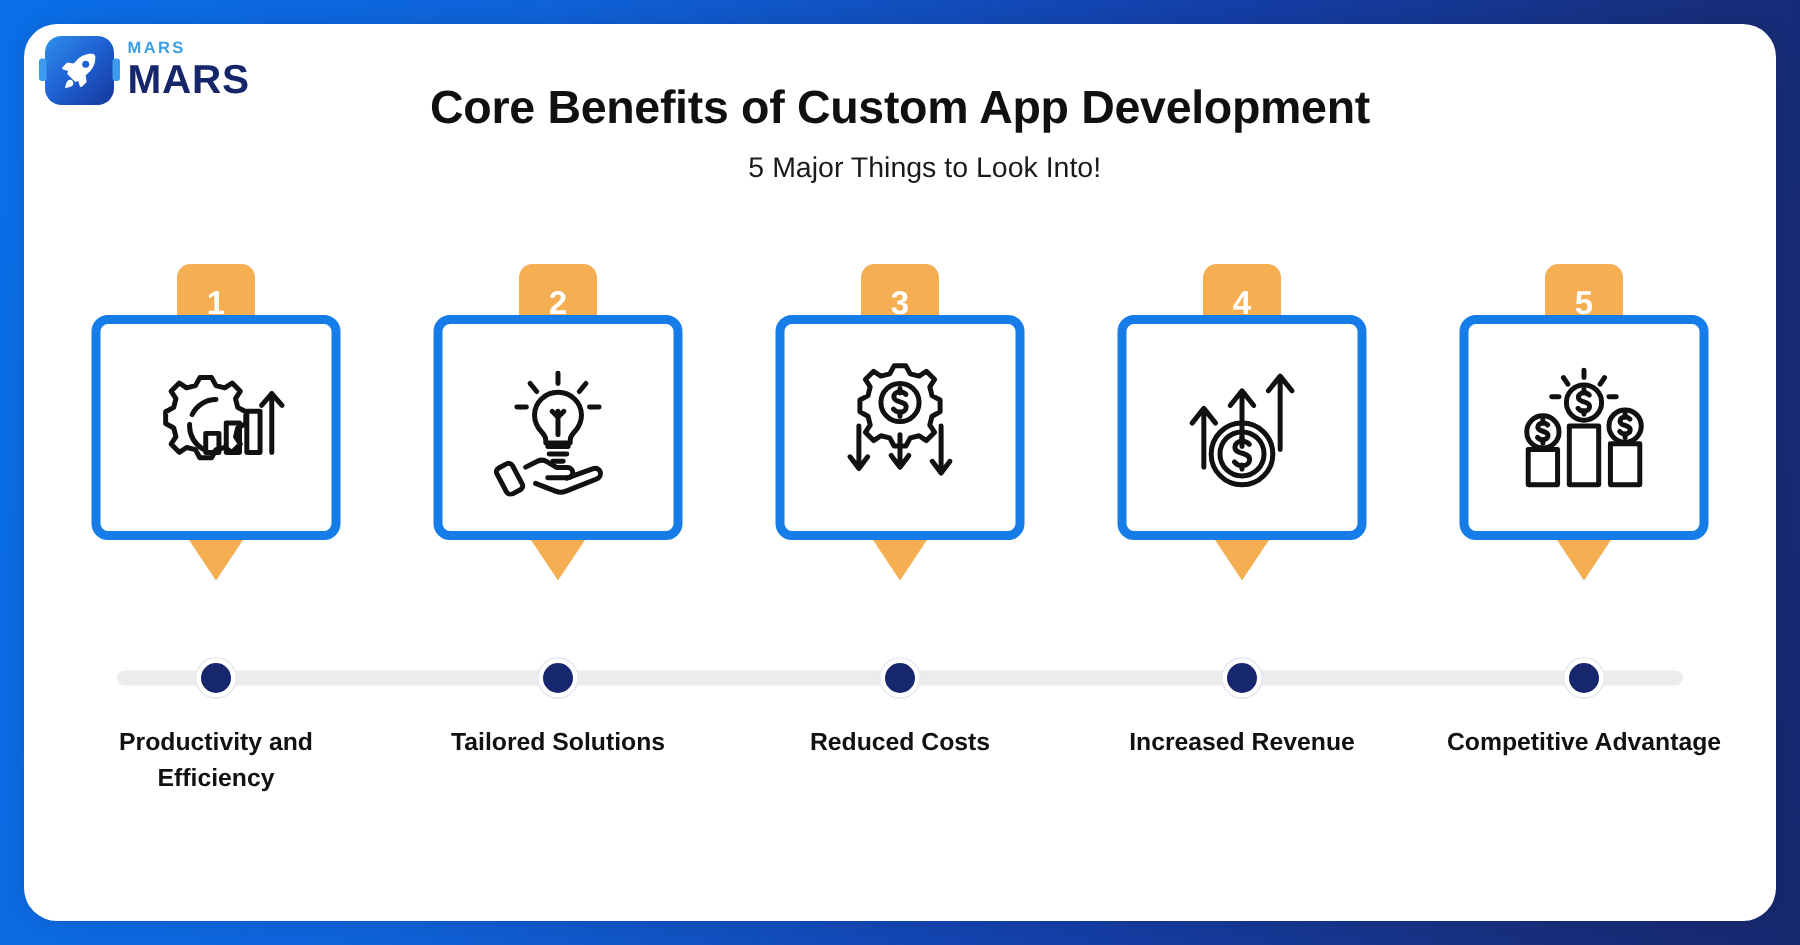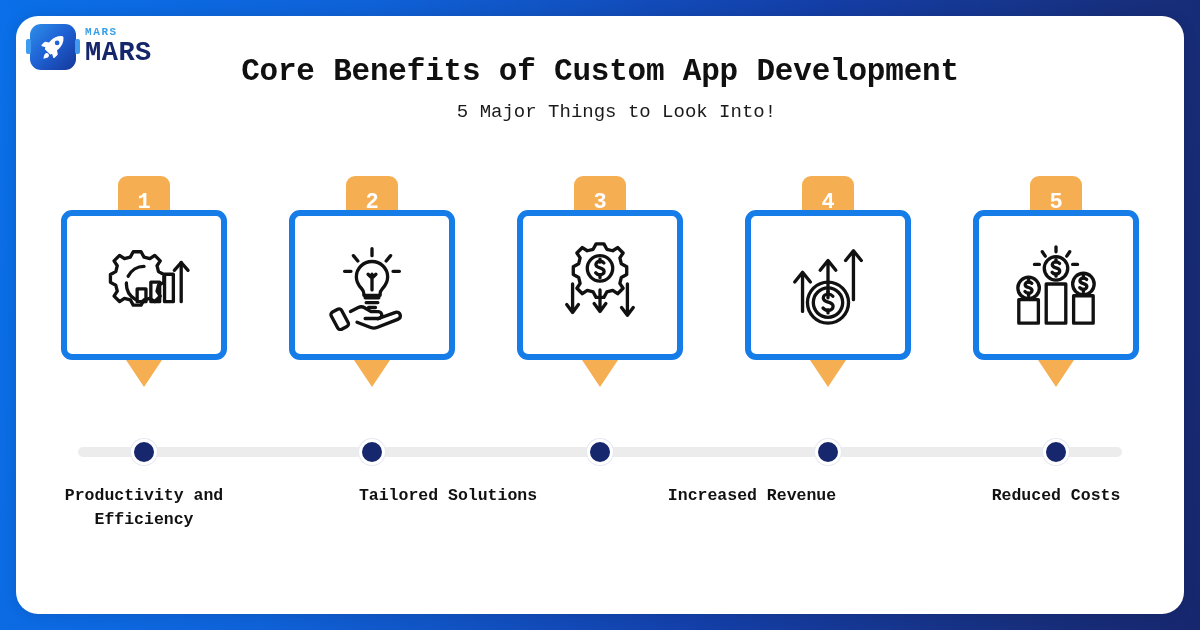--- a/index.html
+++ b/index.html
@@ -21,21 +21,20 @@
   .panel {
     position: absolute;
     left: 16px;
     top: 16px;
     right: 16px;
     bottom: 16px;
     background: #ffffff;
     border-radius: 22px;
     box-shadow: 0 0 14px rgba(0,0,0,0.12);
     overflow: hidden;
-    font-family: Liberation Mono, monospace;
   }
 
   
   .logo {
     position: absolute;
     left: 14px;
     top: 8px;
     display: flex;
     align-items: center;
     gap: 9px;
@@ -352,18 +351,19 @@
           <span class="dot"></span>
         </div>
       <div class="dot-wrap">
           <span class="dot"></span>
         </div>
     </div>
 
     <div class="labels">
       <div class="label">Productivity and Efficiency</div>
       <div class="label">Tailored Solutions</div>
+      <div class="label">Reduced Costs</div>
       <div class="label">Increased Revenue</div>
-      <div class="label">Reduced Costs</div>
+      <div class="label">Competitive Advantage</div>
     </div>
 
   </div>
 </div>
 
 </body></html>

